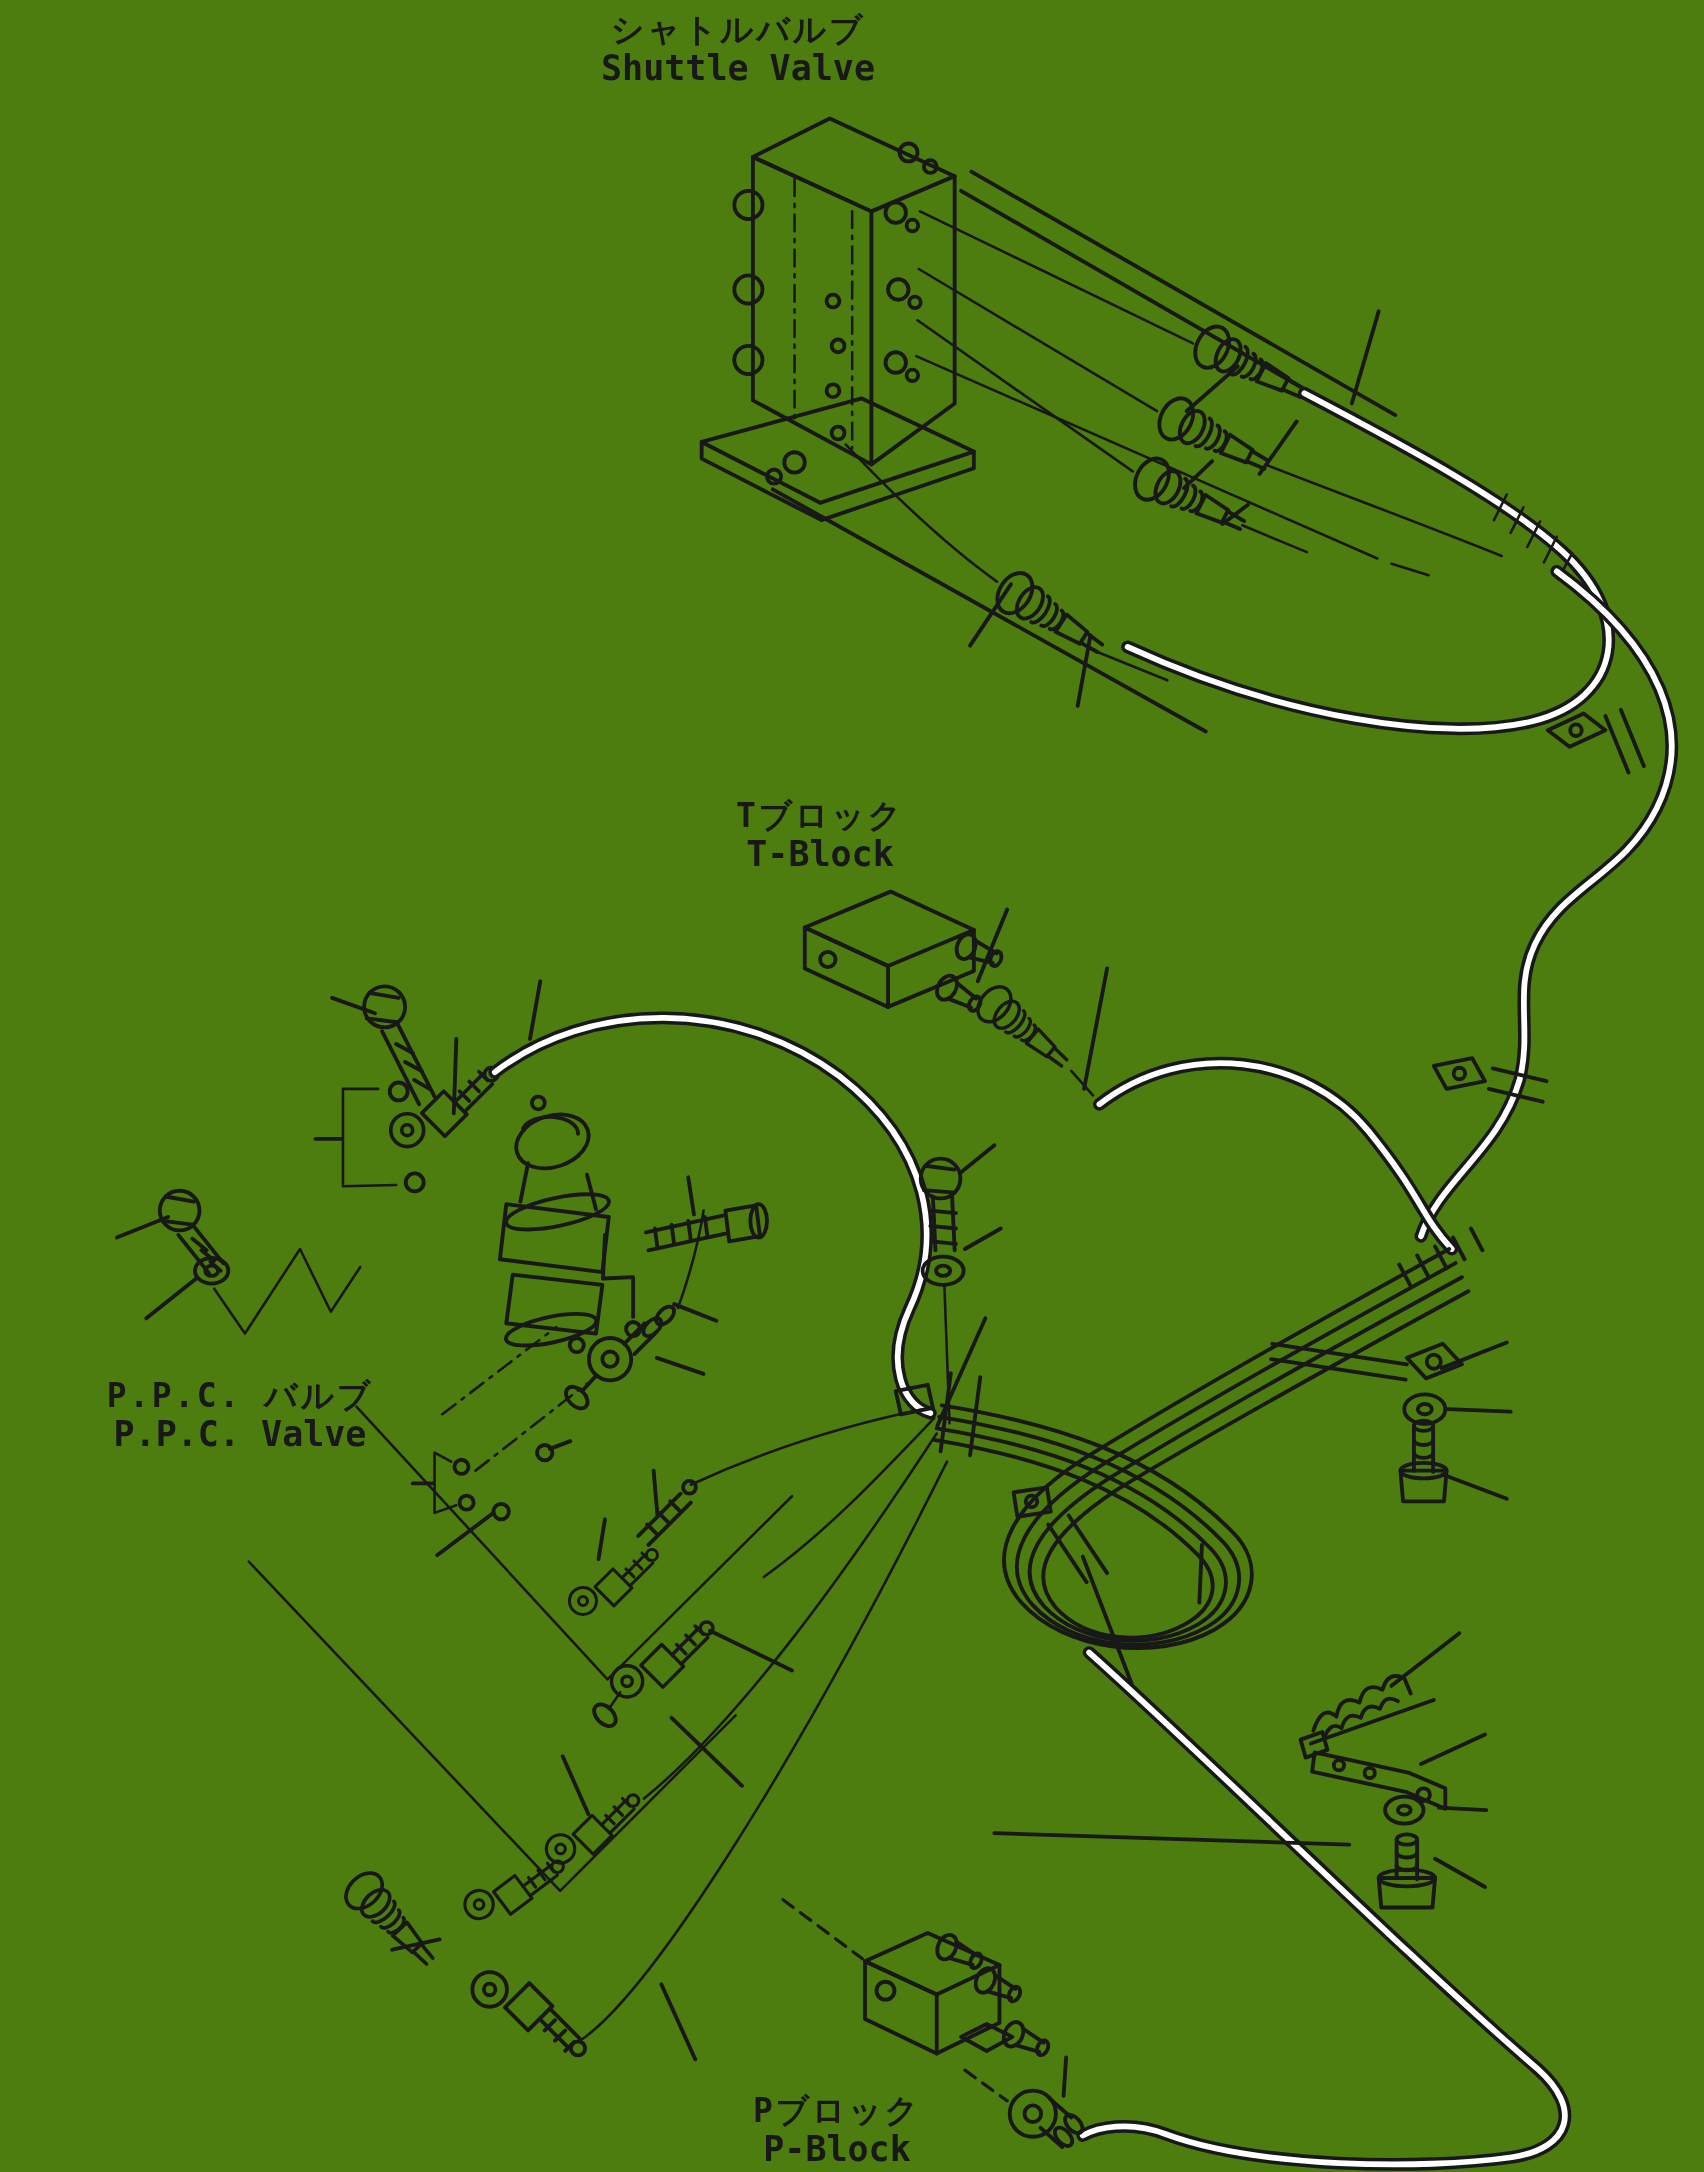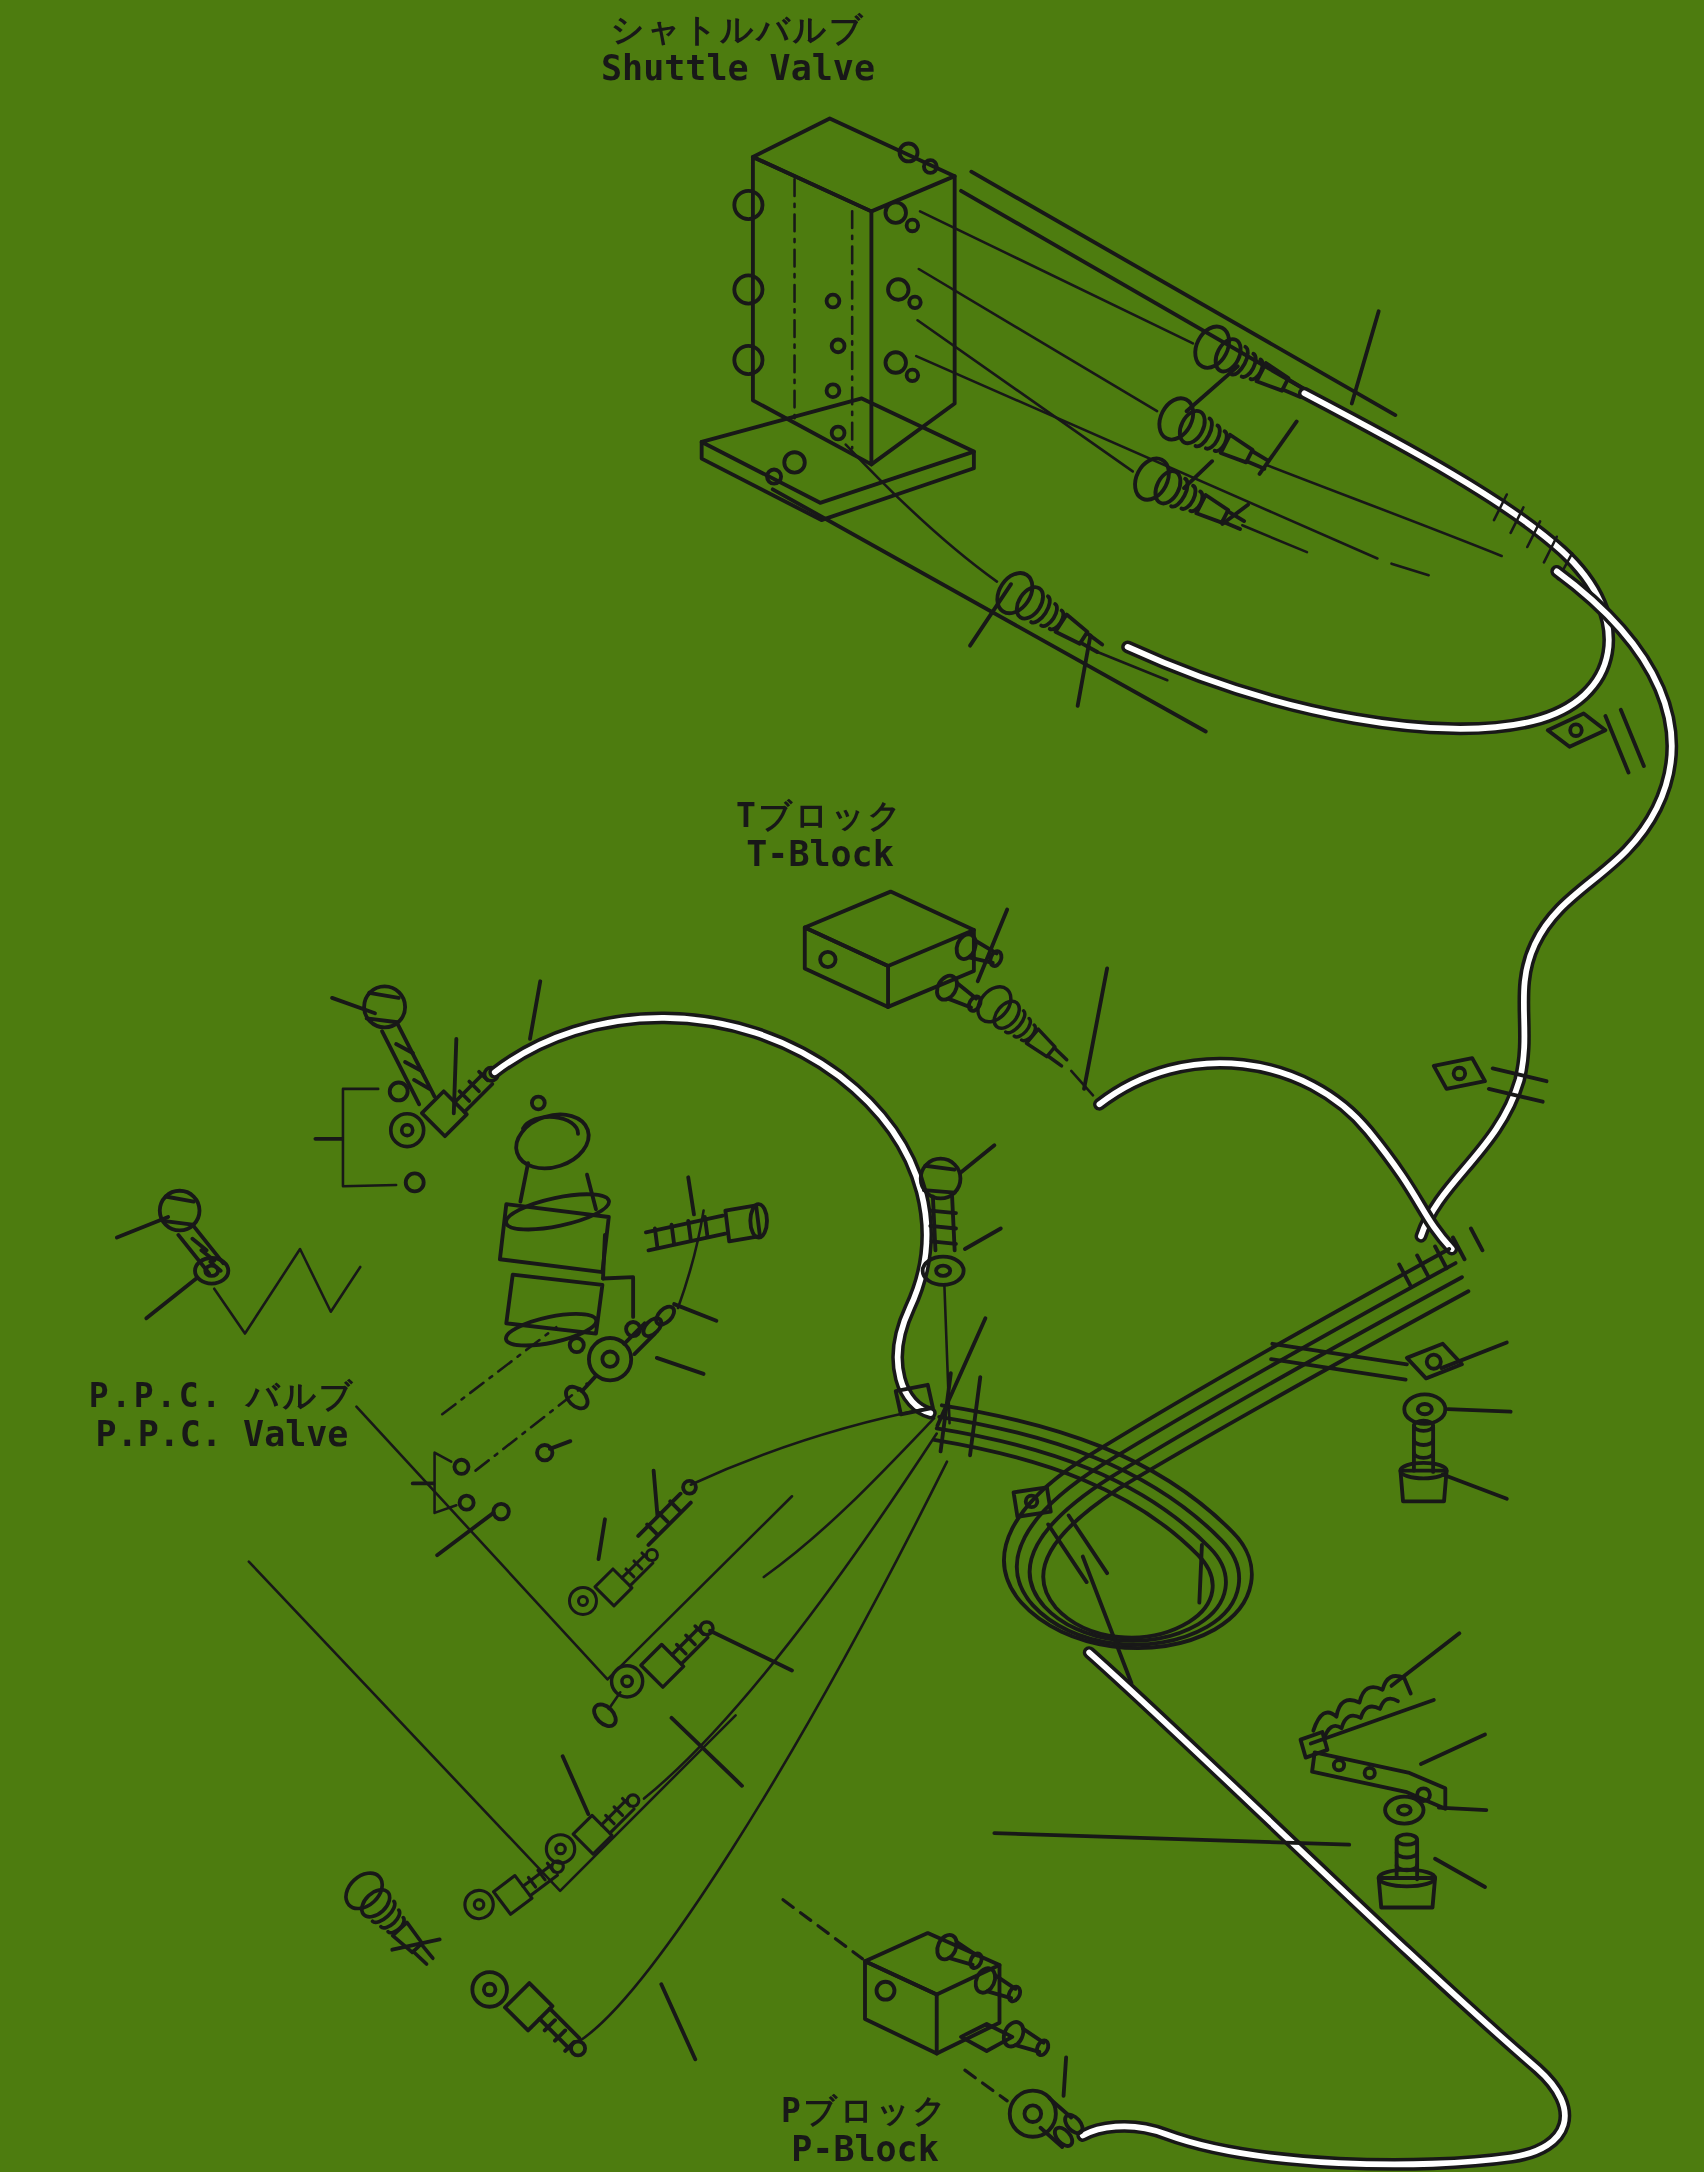--- a/index.html
+++ b/index.html
@@ -424,23 +424,23 @@
 </svg>
 
 <div class="blklabel" style="left:738px;top:50px;">
   <span class="jp">シャトルバルブ</span>
   <span class="en">Shuttle Valve</span>
 </div>
 <div class="blklabel" style="left:820px;top:836px;">
   <span class="jp">Tブロック</span>
   <span class="en">T-Block</span>
 </div>
-<div class="blklabel" style="left:222px;top:1416px;">
+<div class="blklabel" style="left:240px;top:1416px;">
   <span class="jp">P.P.C. バルブ</span>
   <span class="en">P.P.C. Valve</span>
 </div>
-<div class="blklabel" style="left:865px;top:2131px;">
+<div class="blklabel" style="left:837px;top:2131px;">
   <span class="jp">Pブロック</span>
   <span class="en">P-Block</span>
 </div>
 
 </div>
 
 
 </body></html>

